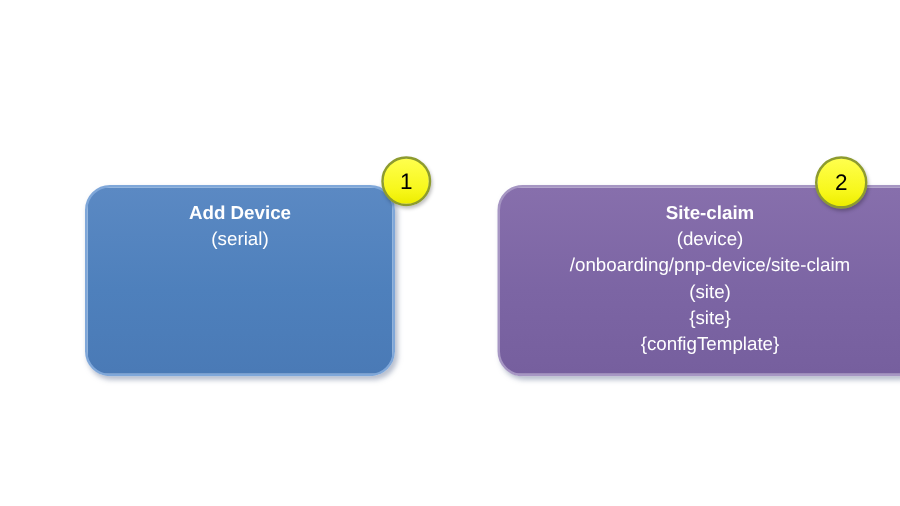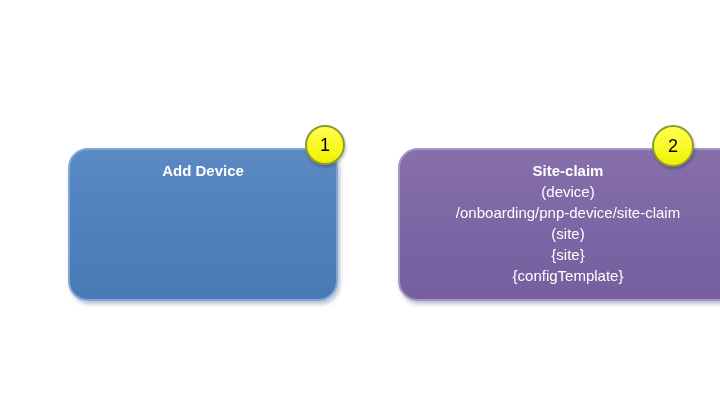--- a/index.html
+++ b/index.html
@@ -20,21 +20,21 @@
     box-sizing: border-box;
     border-radius: 20px;
     color: #ffffff;
     text-align: center;
     font-size: 15px;
     line-height: 21px;
     padding-top: 10px;
     box-shadow: 2px 3px 4px rgba(125, 138, 165, 0.55);
   }
   .box-blue {
-    left: 68px; top: 148px; width: 270px; height: 153px;
+    left: 68px; top: 148px; width: 248px; height: 153px;
     background: linear-gradient(180deg, #5b89c3 0%, #4e80bc 55%, #4a7ab6 100%);
     border: 2px solid #7fa7d9;
   }
   .box-purple {
     left: 398px; top: 148px; width: 340px; height: 153px;
     background: linear-gradient(180deg, #876fac 0%, #7c65a4 55%, #765f9e 100%);
     border: 2px solid #a696c3;
   }
   .box-title {
     font-weight: bold;
@@ -55,20 +55,21 @@
   .badge-1 { left: 305px; top: 125px; width: 40px; height: 40px; }
   .badge-2 { left: 652px; top: 125px; width: 42px; height: 42px; }
 </style>
 </head>
 <body>
 
 <div class="slide">
 
   <div class="box box-blue">
     <div class="box-title">Add Device</div>
+    <div class="box-line">(serial)</div>
   </div>
 
   <div class="badge badge-1">1</div>
 
   <div class="box box-purple">
     <div class="box-title">Site-claim</div>
     <div class="box-line">(device)</div>
     <div class="box-line">/onboarding/pnp-device/site-claim</div>
     <div class="box-line">(site)</div>
     <div class="box-line">{site}</div>

